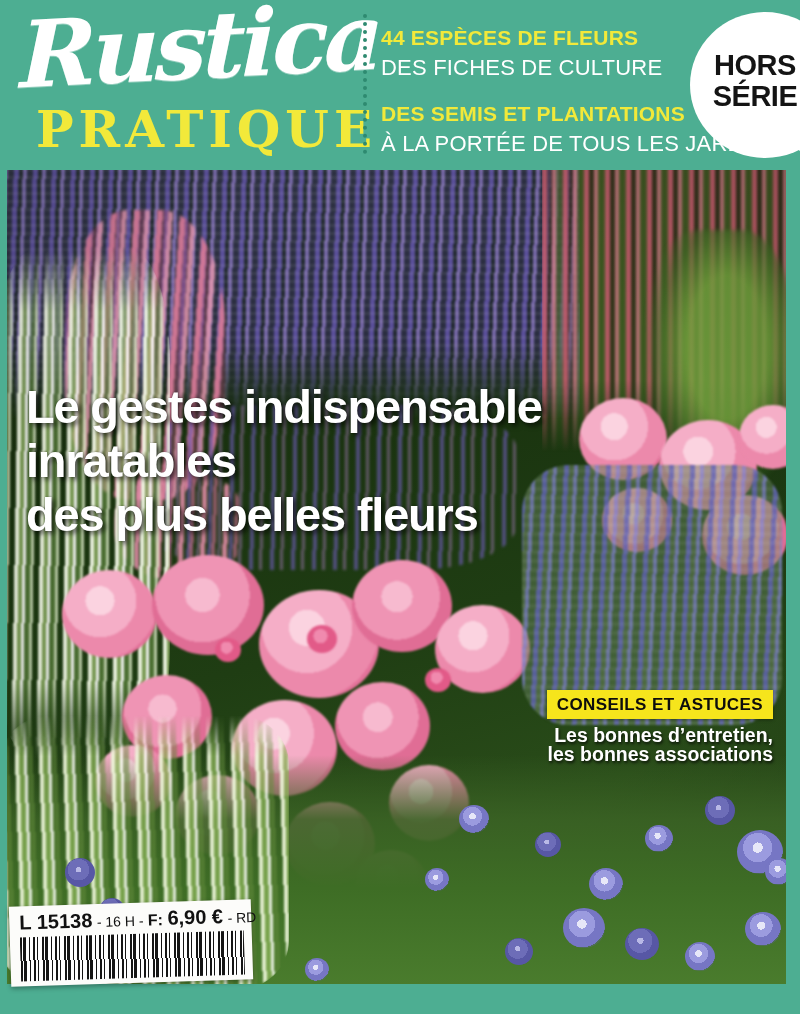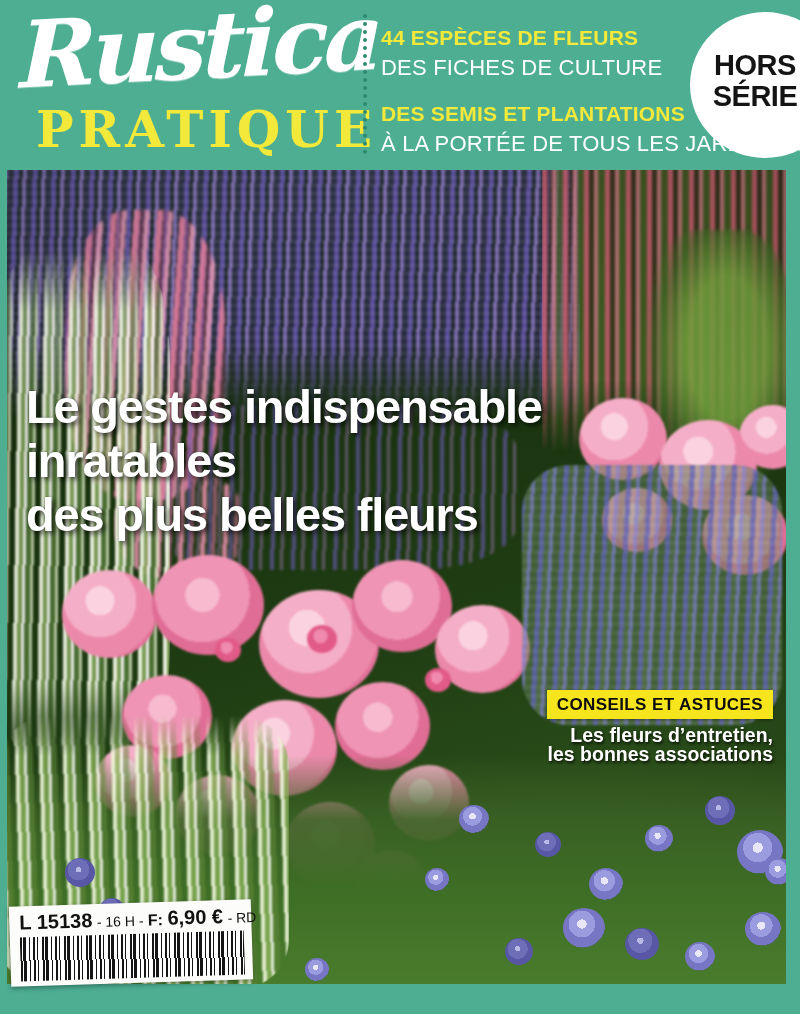--- a/index.html
+++ b/index.html
@@ -268,21 +268,21 @@
 
   <div class="main-title">
     <span>Le gestes indispensable</span>
     <span>inratables</span>
     <span>des plus belles fleurs</span>
   </div>
 
   <div class="tips">
     <div class="tips-badge">CONSEILS ET ASTUCES</div>
     <div class="tips-lines">
-      <span>Les fleurs d’entretien,</span>
+      <span>Les bonnes d’entretien,</span>
       <span>les bonnes associations</span>
     </div>
   </div>
 
   <div class="barcode">
     <div class="barcode-text">
       <span class="bc-big">L 15138</span>
       <span class="bc-small">- 16 H -</span>
       <span class="bc-mid">F:</span>
       <span class="bc-big">6,90 €</span>

